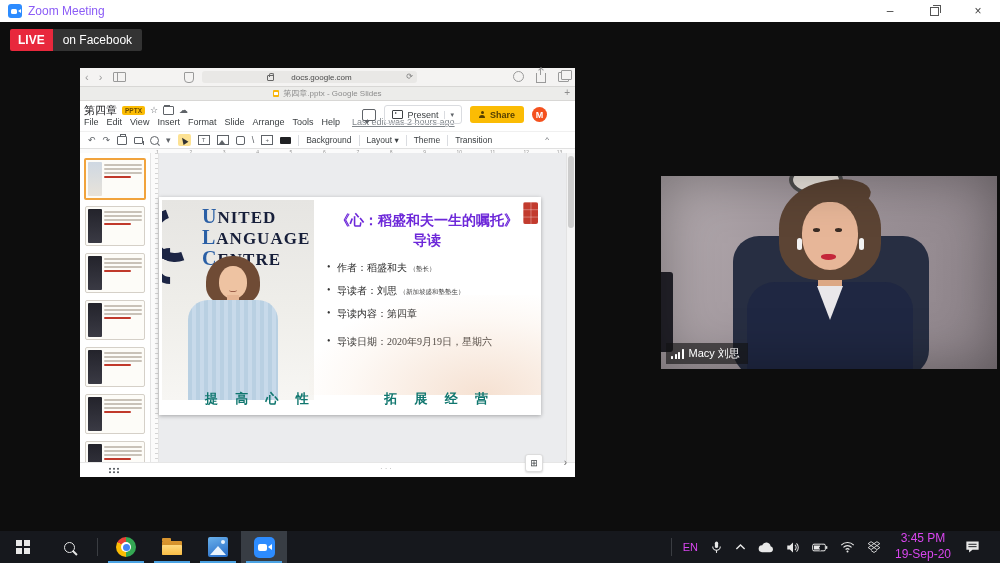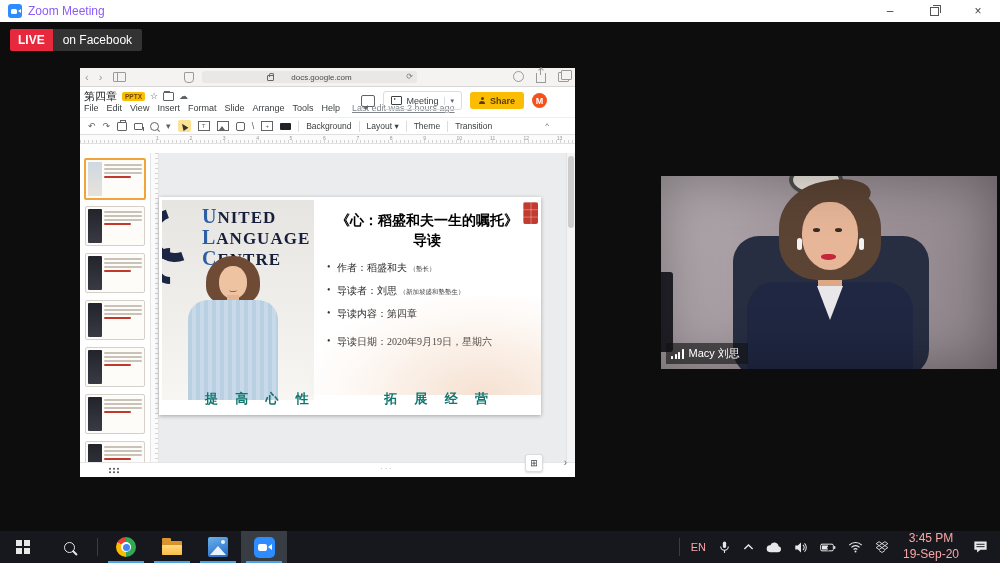--- a/index.html
+++ b/index.html
@@ -142,21 +142,21 @@
   .p-face{position:absolute;left:57px;top:66px;width:28px;height:33px;background:#eec3a2;border-radius:48%;}
   .p-smile{position:absolute;left:67px;top:88px;width:8px;height:3px;border-bottom:1px solid #9c5f4a;border-radius:50%;}
   .p-shirt{position:absolute;left:26px;top:100px;width:90px;height:104px;border-radius:20px 20px 0 0;
            background:repeating-linear-gradient(90deg,#b9d0e2 0 4px,#c8daea 4px 8px);}
   .p-neck{position:absolute;left:65px;top:95px;width:12px;height:10px;background:#e5b493;}
 
   .seal{position:absolute;right:3px;top:5px;width:15px;height:22px;background:#c23b2e;border-radius:2px;
         background-image:linear-gradient(rgba(255,255,255,.35) 1px,transparent 1px),linear-gradient(90deg,rgba(255,255,255,.35) 1px,transparent 1px);
         background-size:7.5px 7.3px;}
   .s-title{position:absolute;left:158px;top:14px;width:220px;text-align:center;font-family:"Liberation Serif",serif;
-           font-weight:bold;font-size:14px;color:#000000;line-height:1.4;}
+           font-weight:bold;font-size:14px;color:#6d28d9;line-height:1.4;}
   .s-bullets{position:absolute;left:166px;top:64px;width:212px;font-family:"Liberation Serif",serif;color:#2b2b2b;}
   .b-row{position:relative;padding-left:12px;margin-bottom:9px;font-size:10px;}
   .b-row::before{content:"•";position:absolute;left:2px;top:0;color:#333;}
   .b-row .note{font-size:6.5px;color:#444;}
   .b-row.last{margin-top:14px;}
   .s-footer{position:absolute;left:0;right:0;bottom:7px;display:flex;justify-content:space-between;
             padding:0 46px;font-family:"Liberation Serif",serif;font-weight:bold;font-size:13px;
             color:#0f766e;letter-spacing:7px;z-index:2;}
 
   .gs-bottombar{position:absolute;bottom:0;left:0;right:0;height:14px;background:#fff;border-top:1px solid #e6e6e6;}
@@ -209,21 +209,21 @@
   .ic-folder::before{content:"";position:absolute;top:-3px;left:0;width:9px;height:3px;background:#d9952f;border-radius:1px 1px 0 0;}
   .ic-folder::after{content:"";position:absolute;left:0;bottom:0;width:100%;height:10px;background:linear-gradient(#ffd97e,#f9bd45);border-radius:1px;}
   .ic-photos{width:20px;height:20px;border-radius:2px;position:relative;overflow:hidden;background:linear-gradient(160deg,#6ab1ec,#2368c4);}
   .ic-photos::before{content:"";position:absolute;bottom:2px;left:2px;width:0;height:0;
         border-left:8px solid transparent;border-right:8px solid transparent;border-bottom:9px solid #e9f3fd;}
   .ic-photos::after{content:"";position:absolute;top:3px;right:3px;width:4px;height:4px;border-radius:50%;background:#e9f3fd;}
   .ic-zoomapp{width:21px;height:21px;border-radius:5px;background:#2D8CFF;position:relative;}
   .ic-zoomapp::before{content:"";position:absolute;left:4px;top:7px;width:9px;height:7px;background:#fff;border-radius:2px;}
   .ic-zoomapp::after{content:"";position:absolute;right:3px;top:7.5px;width:0;height:0;
         border-top:3px solid transparent;border-bottom:3px solid transparent;border-right:4px solid #fff;}
-  .tray{margin-left:auto;display:flex;align-items:flex-end;color:#fca5a5;padding-right:1px;}
+  .tray{margin-left:auto;display:flex;align-items:flex-end;color:#d946ef;padding-right:9px;}
   .tray-item{display:flex;align-items:center;justify-content:center;padding:0 6px;height:100%;}
   .tray-lang{font-size:11px;}
   .tray svg{display:block;}
   .tray-clock{text-align:center;font-size:12px;line-height:1.3;padding:0 8px;}
   .showdesk{width:4px;border-left:1px solid #3a3d42;}
 </style>
 </head>
 <body>
 
 <div class="screen">
@@ -259,20 +259,27 @@
           <span>docs.google.com</span>
           <span class="addr-refresh">⟳</span>
         </span>
         <span class="safari-right">
           <span class="circle-ic"></span>
           <span class="share-ic"></span>
           <span class="tabs-ic"></span>
         </span>
       </div>
 
+      <div class="tab-bar">
+        <span class="tab">
+          <span class="slides-file-ic"></span>
+          <span>第四章.pptx - Google Slides</span>
+        </span>
+        <span class="newtab">+</span>
+      </div>
 
       <div class="gs-header">
         <div class="gs-row1">
           <span class="doc-title">第四章</span>
           <span class="pptx-badge">PPTX</span>
           <span class="mini-ic">☆</span>
           <span class="folder-ic"></span>
           <span class="mini-ic">☁</span>
         </div>
         <div class="gs-row2">
@@ -284,21 +291,21 @@
           <span>Slide</span>
           <span>Arrange</span>
           <span>Tools</span>
           <span>Help</span>
           <span class="last-edit">Last edit was 2 hours ago</span>
         </div>
         <div class="gs-right">
           <span class="comment-ic"></span>
           <span class="present-btn">
             <span class="present-ic"></span>
-            <span>Meeting</span>
+            <span>Present</span>
             <span class="present-caret">▾</span>
           </span>
           <span class="share-btn">
             <span class="person-ic"></span>
             <span>Share</span>
           </span>
           <span class="avatar">M</span>
         </div>
       </div>
 

